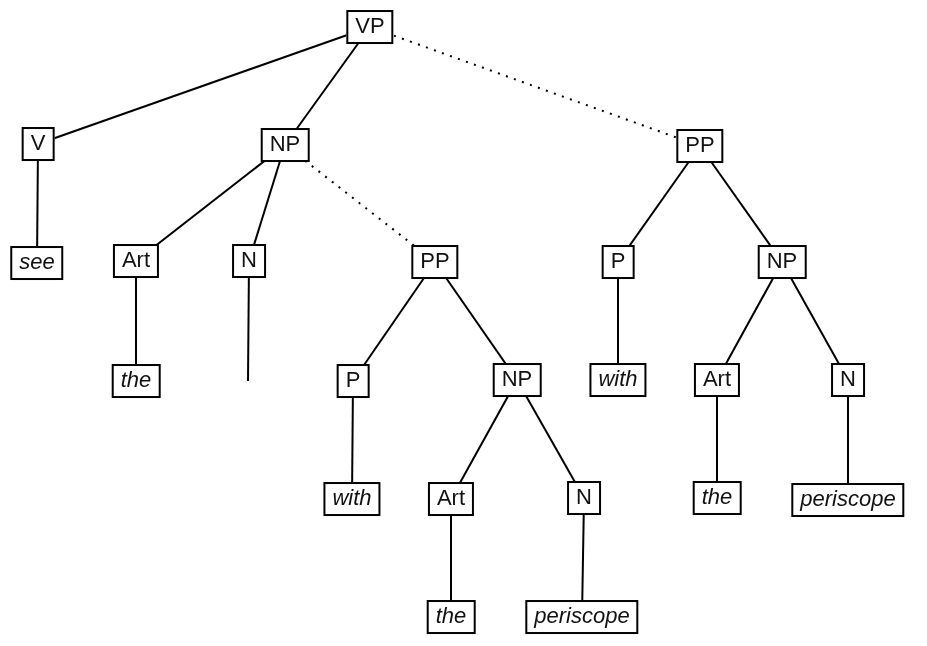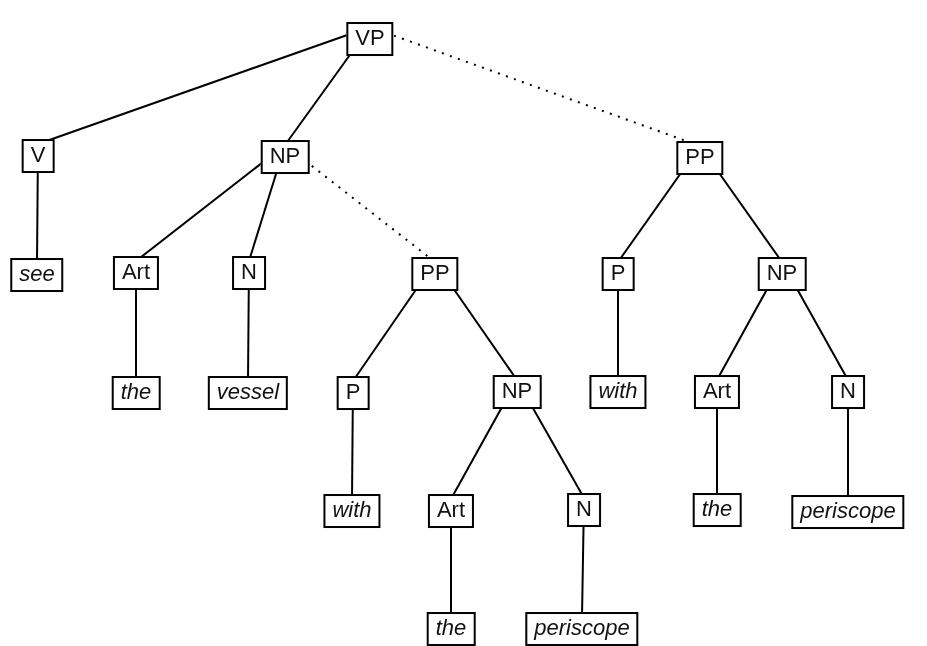--- a/index.html
+++ b/index.html
@@ -26,21 +26,21 @@
     stroke: #000000;
     stroke-width: 2;
   }
   .edges-layer line.dotted {
     stroke-dasharray: 2 6.5;
     stroke-width: 2;
   }
   .nodes-layer {
     position: absolute;
     left: 0;
-    top: 12px;
+    top: 0;
     width: 927px;
     height: 498px;
     border-radius: 28px;
   }
   .node {
     position: absolute;
     transform: translate(-50%, -50%);
     background: #ffffff;
     border: 2px solid #000000;
     padding: 1px 7px 3px 7px;
@@ -89,21 +89,20 @@
       <div class="node" style="left: 38px; top: 144px;">V</div>
       <div class="node" style="left: 285px; top: 145px;">NP</div>
       <div class="node" style="left: 700px; top: 146px;">PP</div>
       <div class="node word" style="left: 37px; top: 263px;">see</div>
       <div class="node" style="left: 136px; top: 261px;">Art</div>
       <div class="node" style="left: 249px; top: 261px;">N</div>
       <div class="node" style="left: 435px; top: 262px;">PP</div>
       <div class="node" style="left: 618px; top: 262px;">P</div>
       <div class="node" style="left: 782px; top: 262px;">NP</div>
       <div class="node word" style="left: 136px; top: 381px;">the</div>
-      <div class="node word" style="left: 248px; top: 381px;">vessel</div>
       <div class="node" style="left: 353px; top: 381px;">P</div>
       <div class="node" style="left: 517px; top: 380px;">NP</div>
       <div class="node word" style="left: 618px; top: 380px;">with</div>
       <div class="node" style="left: 717px; top: 380px;">Art</div>
       <div class="node" style="left: 848px; top: 380px;">N</div>
       <div class="node word" style="left: 352px; top: 499px;">with</div>
       <div class="node" style="left: 451px; top: 499px;">Art</div>
       <div class="node" style="left: 584px; top: 498px;">N</div>
       <div class="node word" style="left: 717px; top: 498px;">the</div>
       <div class="node word" style="left: 848px; top: 500px;">periscope</div>

